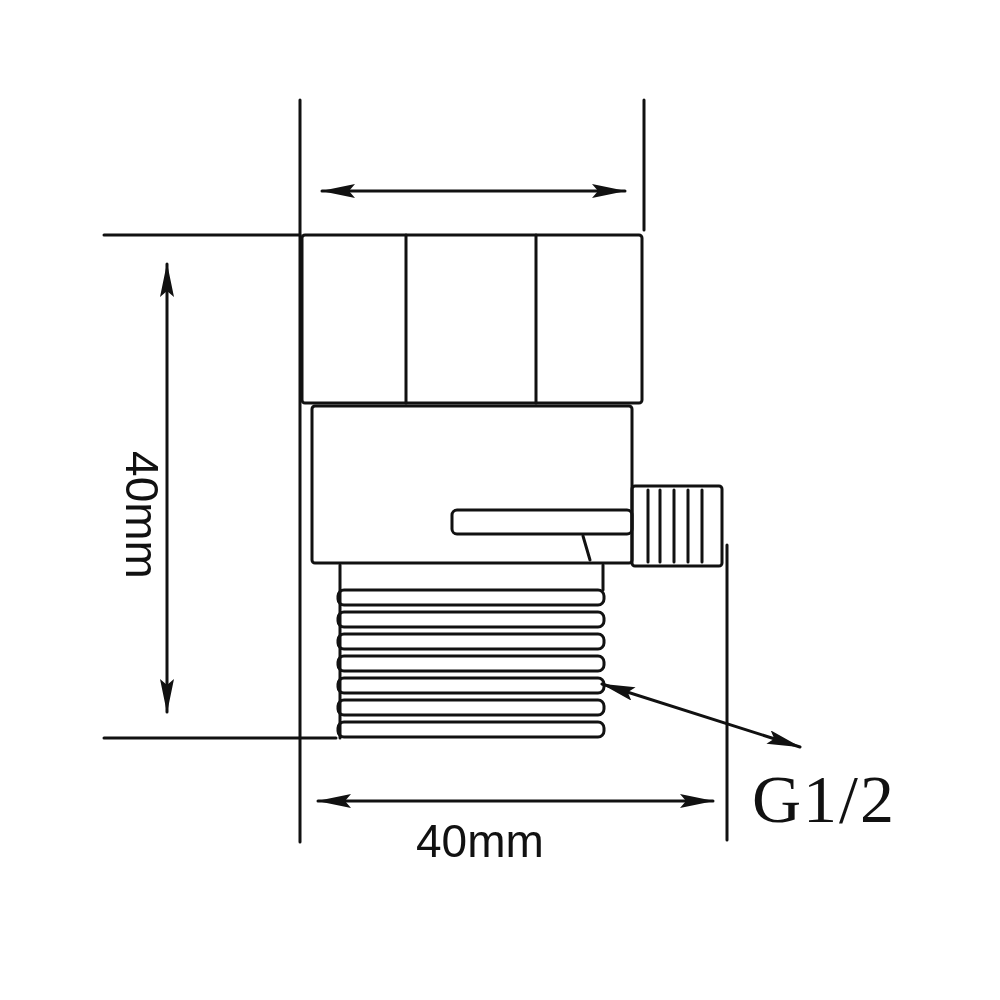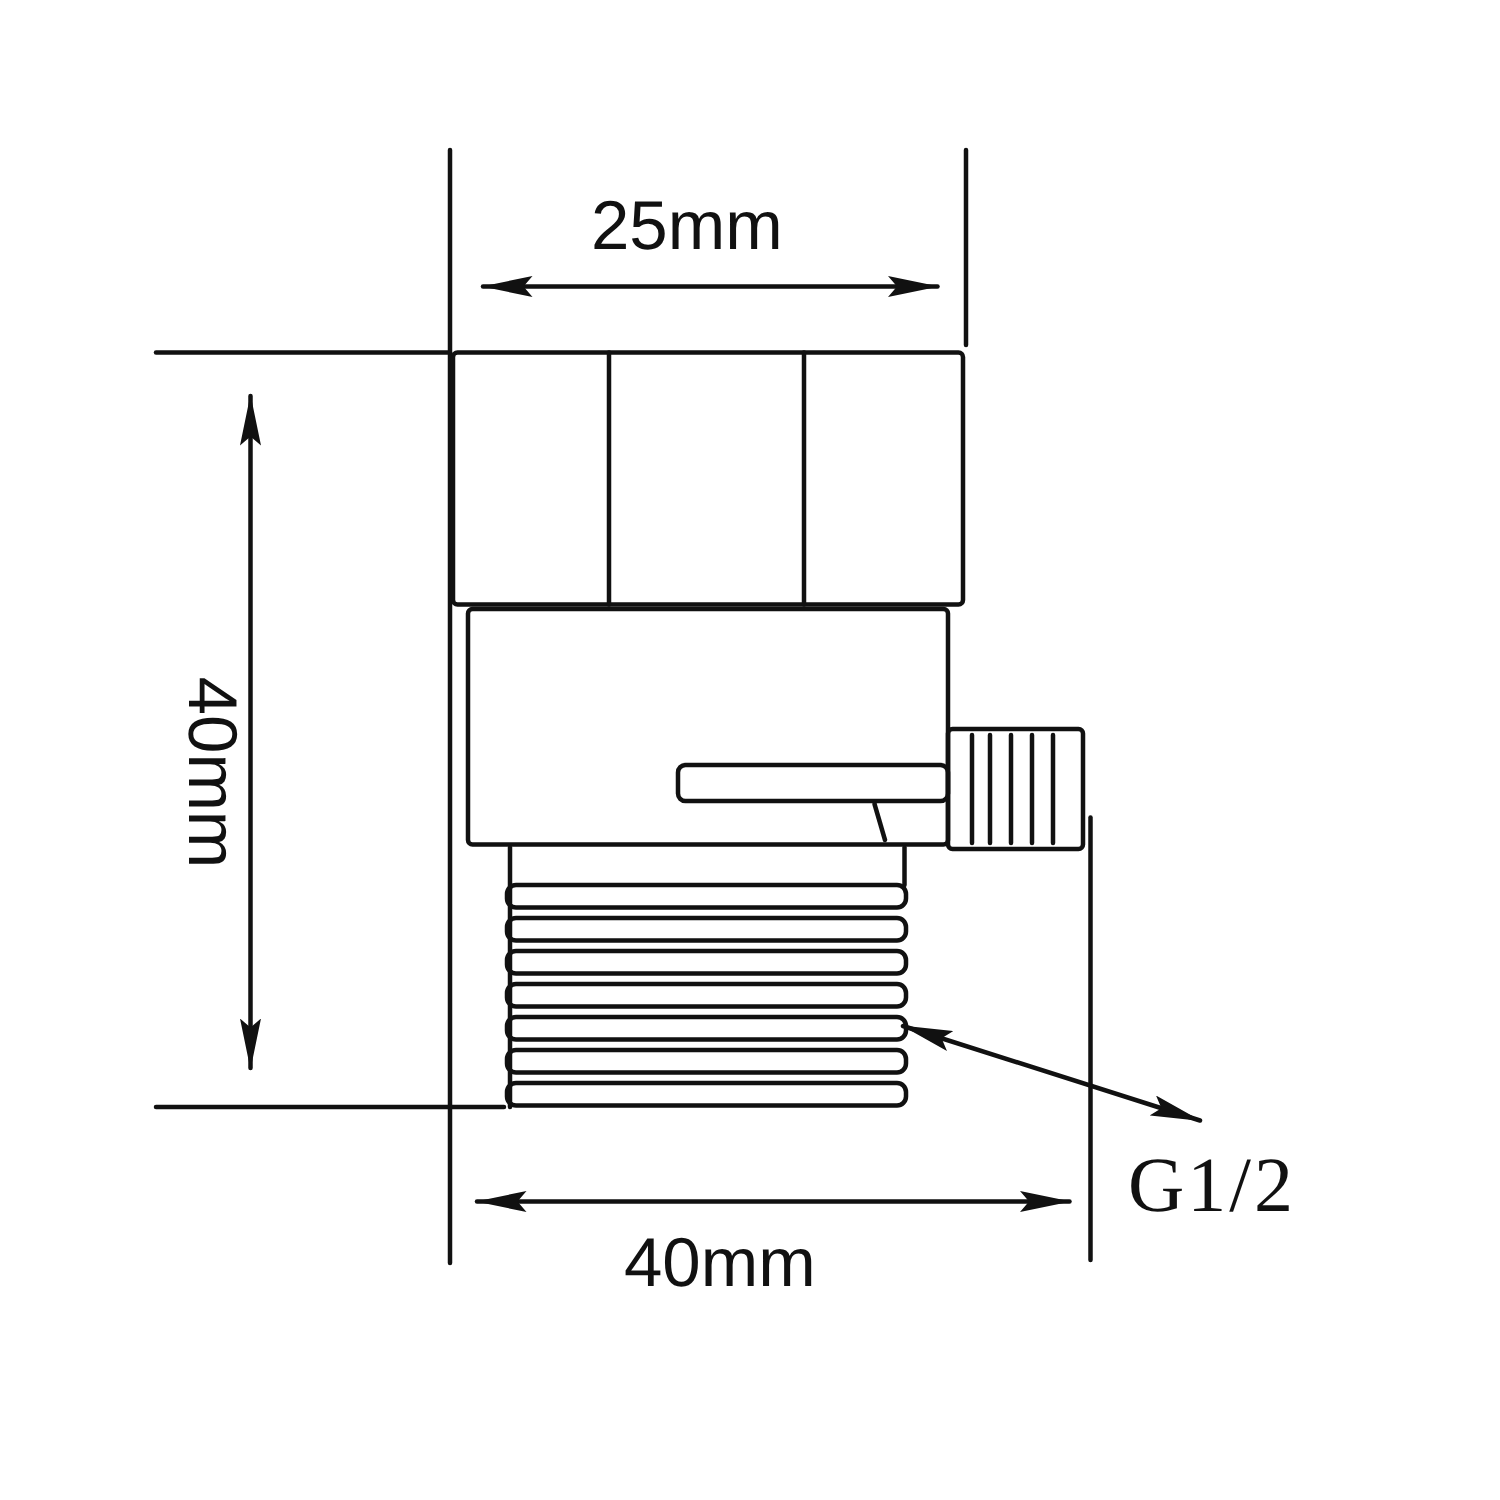--- a/index.html
+++ b/index.html
@@ -9,21 +9,21 @@
       position: absolute;
       font-family: "Liberation Sans", sans-serif;
       font-size: 46px;
       color: #111111;
       white-space: nowrap;
       line-height: 1;
     }
     .thread-label {
       position: absolute;
       font-family: "Liberation Serif", serif;
-      font-size: 52px;
+      font-size: 68px;
       color: #111111;
       white-space: nowrap;
       line-height: 1;
       letter-spacing: 2px;
     }
     #label-top { left: 394px; top: 127px; }
     #label-bottom { left: 416px; top: 818px; }
     #label-left {
       left: 142px; top: 515px;
       transform: translate(-50%, -50%) rotate(90deg);
@@ -91,17 +91,16 @@
         <rect x="338" y="656" width="266" height="15" rx="6"></rect>
         <rect x="338" y="678" width="266" height="15" rx="6"></rect>
         <rect x="338" y="700" width="266" height="15" rx="6"></rect>
         <rect x="338" y="722" width="266" height="15" rx="6"></rect>
       </g>
 
       <line x1="602" y1="684" x2="800" y2="747" stroke-width="3" marker-start="url(#arrow-lg)" marker-end="url(#arrow-lg)"></line>
     </g>
   </svg>
 
-  <div id="label-top" class="dim-label">25mm</div>
   <div id="label-left" class="dim-label">40mm</div>
   <div id="label-bottom" class="dim-label">40mm</div>
   <div id="label-thread" class="thread-label">G1/2</div>
 </div>
 
 </body></html>

